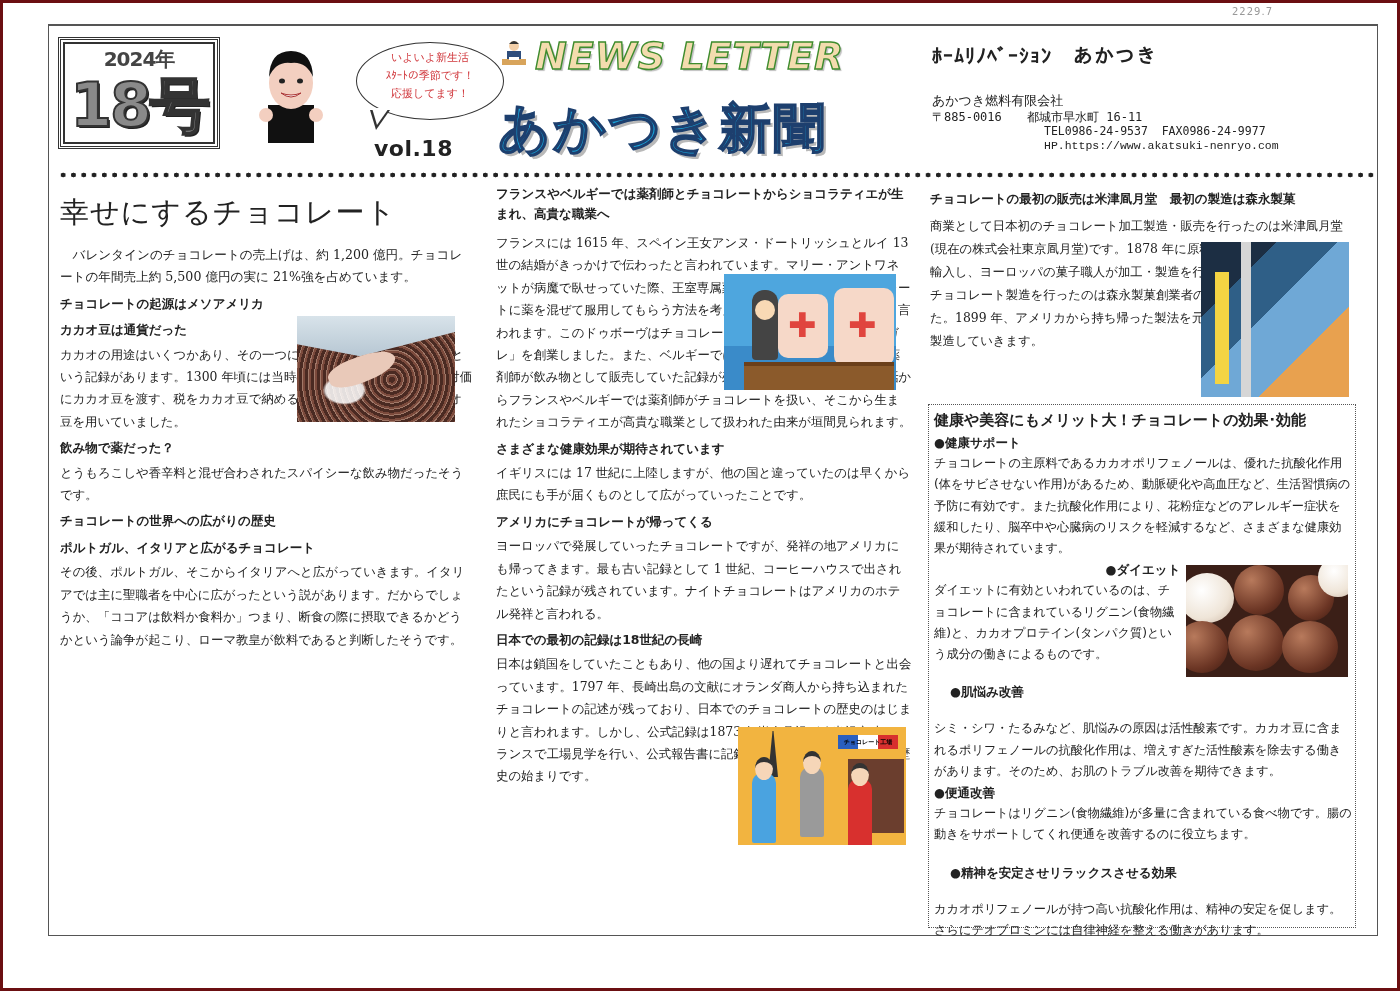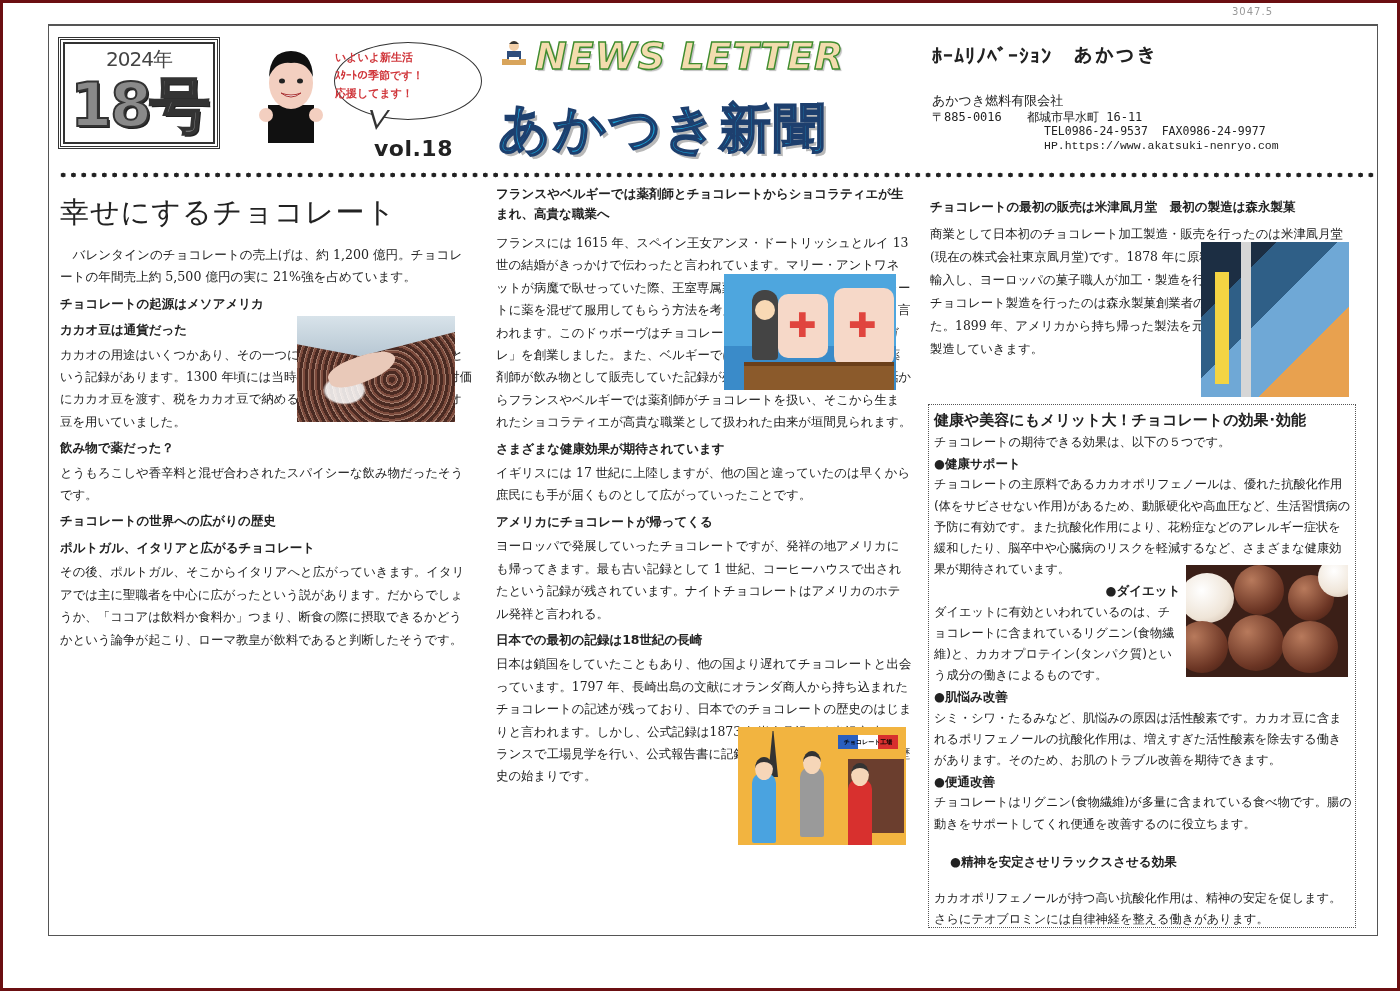--- a/index.html
+++ b/index.html
@@ -3,26 +3,26 @@
 <meta charset="utf-8">
 <style>
   html,body{margin:0;padding:0;}
   body{width:1400px;height:991px;background:#6b0f12;position:relative;overflow:hidden;
        font-family:"DejaVu Sans","Liberation Sans",sans-serif;color:#222;}
   .paper{position:absolute;left:3px;top:3px;width:1394px;height:985px;background:#fff;}
   .handnote{position:absolute;left:1232px;top:6px;font-size:10px;color:#999;font-family:"DejaVu Sans",sans-serif;letter-spacing:1px;}
   .frame{position:absolute;left:48px;top:24px;width:1330px;height:912px;border:1.5px solid #555;border-top:2px solid #555;box-sizing:border-box;}
   
   .issue-box{position:absolute;left:58px;top:37px;width:156px;height:106px;border:3px double #333;box-shadow:inset 0 0 0 2px #fff, inset 0 0 0 4px #333;background:#fff;text-align:center;}
-  .issue-year{font-size:20px;font-weight:normal;color:#444;margin-top:6px;letter-spacing:-1px;}
+  .issue-year{font-size:20px;font-weight:bold;color:#444;margin-top:6px;letter-spacing:-1px;}
   .issue-num{font-size:60px;font-weight:900;color:#8a8a8a;line-height:64px;letter-spacing:-2px;
        -webkit-text-stroke:2px #333;text-shadow:2px 2px 0 #222;}
   .mascot{position:absolute;left:258px;top:45px;width:66px;height:98px;}
-  .bubble{position:absolute;left:334px;top:42px;width:148px;height:78px;border:1.5px solid #333;border-radius:50%;background:#fff;
-       font-size:11px;font-weight:bold;color:#d0363b;line-height:18px;padding-top:6px;box-sizing:border-box;}
+  .bubble{position:absolute;left:356px;top:42px;width:148px;height:78px;border:1.5px solid #333;border-radius:50%;background:#fff;
+       text-align:center;font-size:11px;font-weight:normal;color:#d0363b;line-height:18px;padding-top:6px;box-sizing:border-box;}
   .bubble-tail{position:absolute;left:370px;top:110px;width:0;height:0;border-left:6px solid transparent;border-right:14px solid transparent;border-top:20px solid #333;}
   .bubble-tail2{position:absolute;left:372px;top:108px;width:0;height:0;border-left:5px solid transparent;border-right:12px solid transparent;border-top:17px solid #fff;}
   .vol{position:absolute;left:374px;top:136px;font-size:22px;font-weight:bold;color:#222;letter-spacing:0.5px;}
   .nl-icon{position:absolute;left:499px;top:38px;width:30px;height:30px;}
   .newsletter{position:absolute;left:535px;top:34px;font-size:38px;font-weight:900;font-style:italic;color:#f3dcae;
        -webkit-text-stroke:1.4px #3e8c2d;letter-spacing:1px;text-shadow:2px 2px 1px rgba(0,0,0,.25);}
   .paper-title{position:absolute;left:498px;top:94px;font-size:52px;font-weight:900;color:#1aa3d8;-webkit-text-stroke:1.5px #1d3f6e;
        letter-spacing:2px;text-shadow:3px 3px 0 #b9b9b9;}
   .company{position:absolute;left:932px;top:44px;font-size:20px;font-weight:900;color:#222;letter-spacing:1px;}
   .company-sub{position:absolute;left:932px;top:92px;font-size:13px;color:#222;}
@@ -65,21 +65,21 @@
   .choco{left:1186px;top:565px;width:162px;height:112px;background:#3b1f17;}
   .choco .ball{position:absolute;border-radius:50%;background:radial-gradient(circle at 35% 30%,#b87a5c,#6b3524 65%,#3d1a10);}
   .choco .white{background:radial-gradient(circle at 40% 35%,#fff,#efe5d8 60%,#c9b3a0);}
   .effects-box{position:absolute;left:928px;top:404px;width:428px;height:524px;border:1.2px dotted #555;box-sizing:border-box;}
   .sans{font-family:"DejaVu Sans","Liberation Sans",sans-serif;}
 </style>
 </head>
 <body>
 
 <div class="paper"></div>
-<div class="handnote">3047.5</div>
+<div class="handnote">2229.7</div>
 <div class="frame"></div>
 
 <div class="issue-box">
   <div class="issue-year">2024年</div>
   <div class="issue-num">18号</div>
 </div>
 
 <svg class="mascot" viewBox="0 0 66 98">
   <rect x="10" y="60" width="46" height="38" fill="#111"></rect>
   <ellipse cx="33" cy="38" rx="22" ry="26" fill="#f3cfc0"></ellipse>
@@ -162,37 +162,36 @@
   <div class="flag">チョコレート工場</div>
   <div class="fig" style="left:14px;top:46px;background:#4aa3e0;"></div>
   <div class="head" style="left:17px;top:30px;"></div>
   <div class="fig" style="left:62px;top:40px;background:#9a9a9a;"></div>
   <div class="head" style="left:65px;top:24px;"></div>
   <div class="fig" style="left:110px;top:52px;background:#d8302e;"></div>
   <div class="head" style="left:113px;top:36px;"></div>
 </div>
 
 <div class="col" style="left:930px;top:188px;width:420px;">
-  <div class="h" style="margin-top:8px;">チョコレートの最初の販売は米津凮月堂　最初の製造は森永製菓</div>
+  <div class="h" style="margin-top:0;">チョコレートの最初の販売は米津凮月堂　最初の製造は森永製菓</div>
   <p style="line-height:23px;margin-top:4px;">商業として日本初のチョコレート加工製造・販売を行ったのは米津凮月堂(現在の株式会社東京凮月堂)です。1878 年に原料となるチョコレートを輸入し、ヨーロッパの菓子職人が加工・製造を行いました。また、実際にチョコレート製造を行ったのは森永製菓創業者の森永太一郎が最初でした。1899 年、アメリカから持ち帰った製法を元に、チョコレート菓子を製造していきます。</p>
 </div>
 <div class="img store">
   <div class="light"></div>
   <div class="sign"></div>
 </div>
 
 <div class="effects-box"></div>
 <div class="col sans" style="left:934px;top:408px;width:418px;line-height:21.2px;font-size:12.2px;">
   <div style="font-size:15px;font-weight:bold;line-height:24px;">健康や美容にもメリット大！チョコレートの効果･効能</div>
-  <p>チョコレートの期待できる効果は、以下の５つです。</p>
   <div class="h" style="margin:0;">●健康サポート</div>
   <p>チョコレートの主原料であるカカオポリフェノールは、優れた抗酸化作用(体をサビさせない作用)があるため、動脈硬化や高血圧など、生活習慣病の予防に有効です。また抗酸化作用により、花粉症などのアレルギー症状を緩和したり、脳卒中や心臓病のリスクを軽減するなど、さまざまな健康効果が期待されています。</p>
   <div class="h" style="margin:0;text-align:center;">●ダイエット</div>
   <p style="width:244px;">ダイエットに有効といわれているのは、チョコレートに含まれているリグニン(食物繊維)と、カカオプロテイン(タンパク質)という成分の働きによるものです。</p>
-  <div class="h" style="margin:0;">●肌悩み改善</div>
+  <div class="h" style="margin:16px;">●肌悩み改善</div>
   <p>シミ・シワ・たるみなど、肌悩みの原因は活性酸素です。カカオ豆に含まれるポリフェノールの抗酸化作用は、増えすぎた活性酸素を除去する働きがあります。そのため、お肌のトラブル改善を期待できます。</p>
   <div class="h" style="margin:0;">●便通改善</div>
   <p>チョコレートはリグニン(食物繊維)が多量に含まれている食べ物です。腸の動きをサポートしてくれ便通を改善するのに役立ちます。</p>
   <div class="h" style="margin:16px;">●精神を安定させリラックスさせる効果</div>
   <p>カカオポリフェノールが持つ高い抗酸化作用は、精神の安定を促します。さらにテオブロミンには自律神経を整える働きがあります。</p>
 </div>
 <div class="img choco">
   <div class="ball white" style="left:-6px;top:8px;width:54px;height:50px;"></div>
   <div class="ball" style="left:48px;top:0px;width:50px;height:50px;"></div>
   <div class="ball" style="left:102px;top:10px;width:46px;height:46px;"></div>

